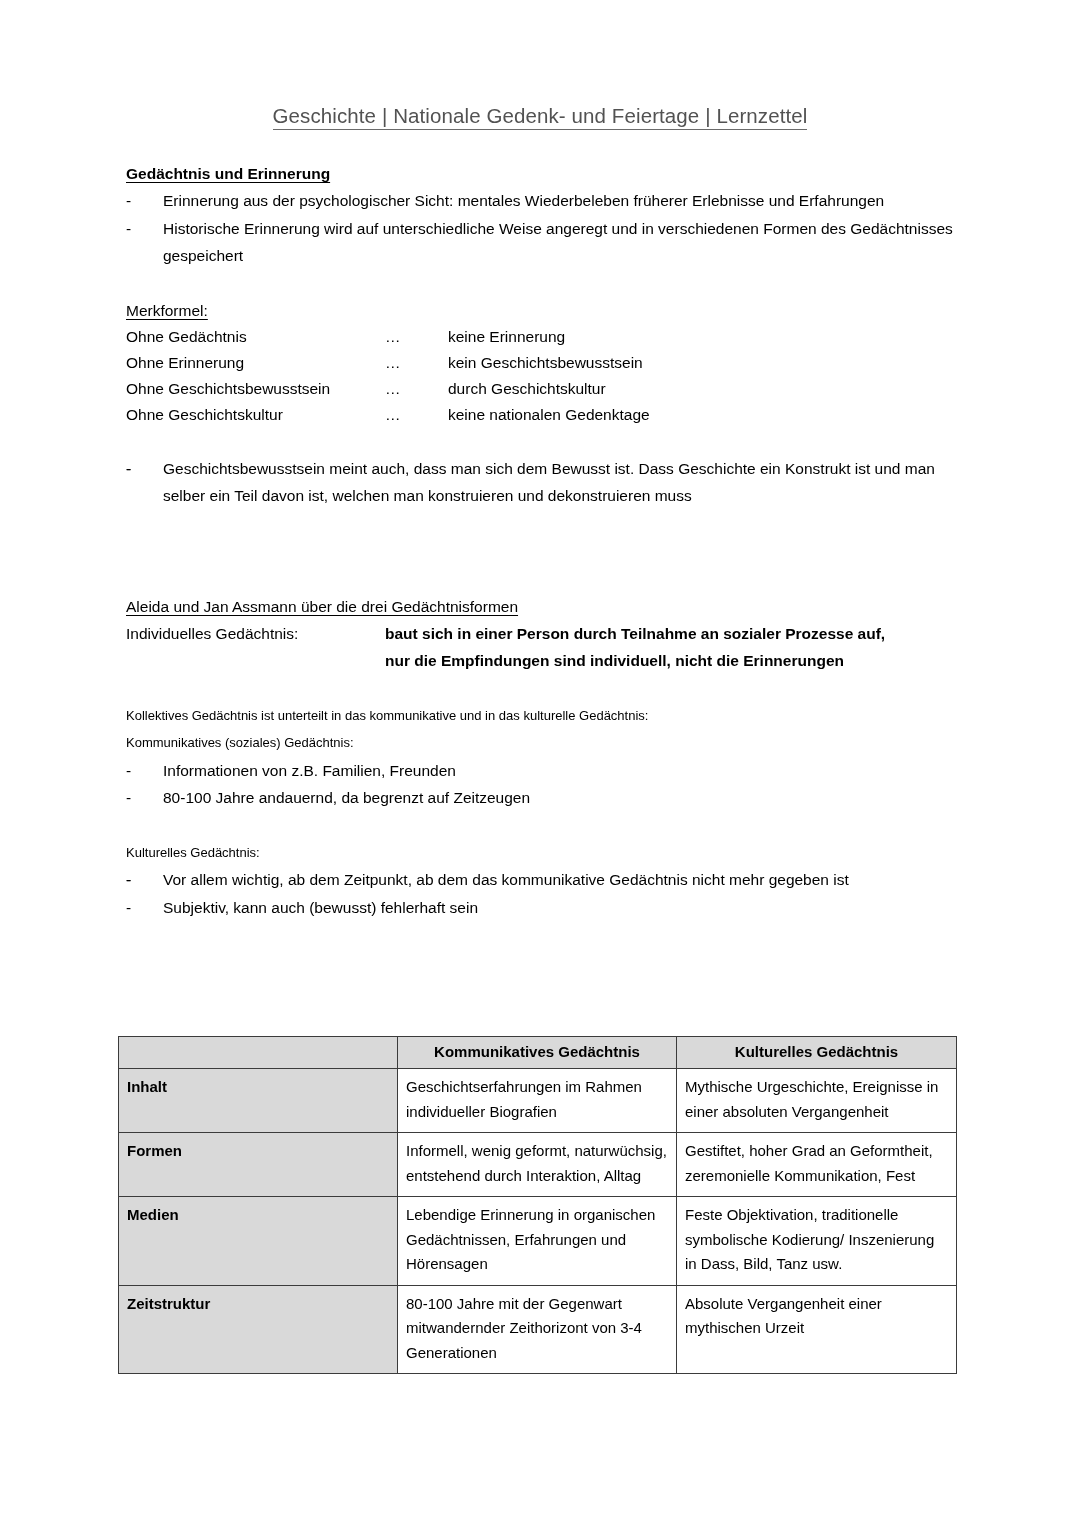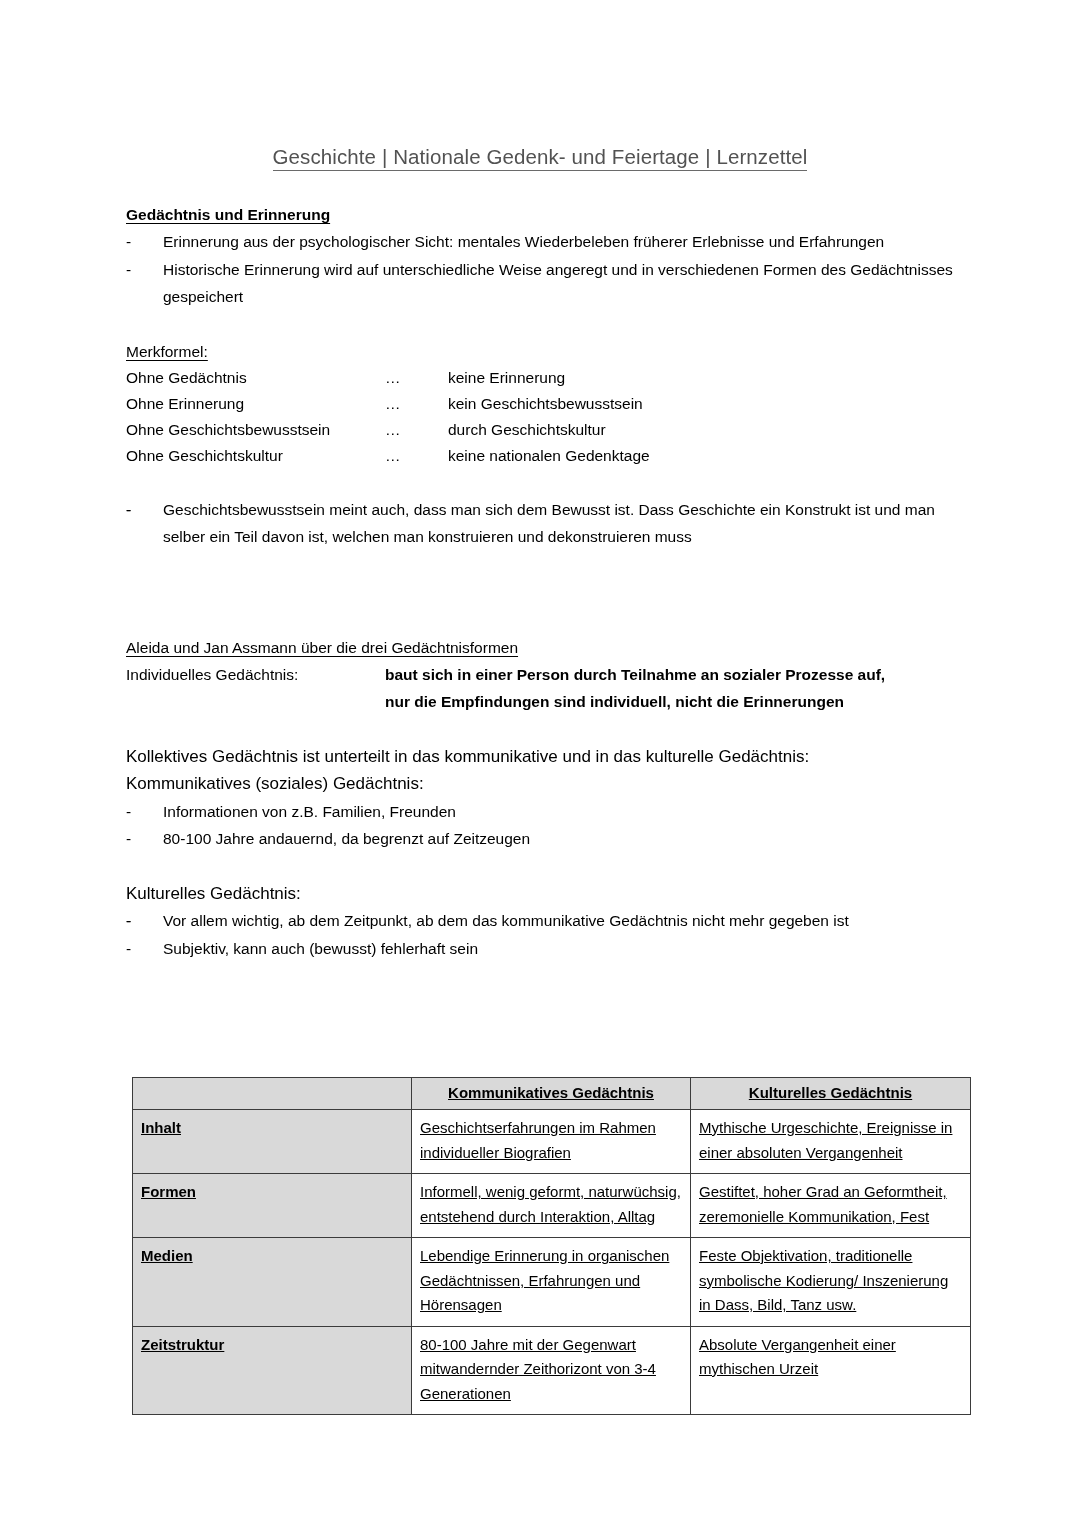--- a/index.html
+++ b/index.html
@@ -18,21 +18,20 @@
   }
 
   .page {
     position: absolute;
     left: 0;
     top: 0;
     width: 1080px;
     height: 1411px;
     box-sizing: border-box;
     padding: 0;
-    margin-top: 41px;
   }
 
   
   .doc-title {
     position: absolute;
     left: 0;
     top: 104px;
     width: 1080px;
     text-align: center;
     font-size: 20.5px;
@@ -60,21 +59,21 @@
     text-underline-offset: 3px;
   }
   .heading-plain {
     font-size: 15.5px;
     font-weight: normal;
     line-height: 27px;
     text-decoration: underline;
     text-underline-offset: 3px;
   }
   .para {
-    font-size: 17px;
+    font-size: 13px;
     line-height: 27.5px;
   }
 
   
   ul.bullets {
     list-style: none;
     margin: 0;
     padding: 0;
   }
   ul.bullets li {
@@ -106,27 +105,26 @@
     line-height: 27.5px;
   }
   .def-row .d-left  { width: 259px; flex: 0 0 259px; }
   .def-row .d-right { flex: 1 1 auto; font-weight: bold; }
   .spacer-md { height: 27px; }
   .spacer-lg { height: 56px; }
 
   
   .memory-table {
     position: absolute;
-    left: 132px;
+    left: 118px;
     top: 1036px;
     width: 838px;
     border-collapse: collapse;
     table-layout: fixed;
     font-size: 15px;
-    text-decoration: underline;
   }
   .memory-table td, .memory-table th {
     border: 1.5px solid #3b3b3b;
     vertical-align: top;
     padding: 6px 8px 8px 8px;
     line-height: 24.5px;
     font-weight: normal;
     text-align: left;
   }
   .memory-table col.c1 { width: 279px; }

